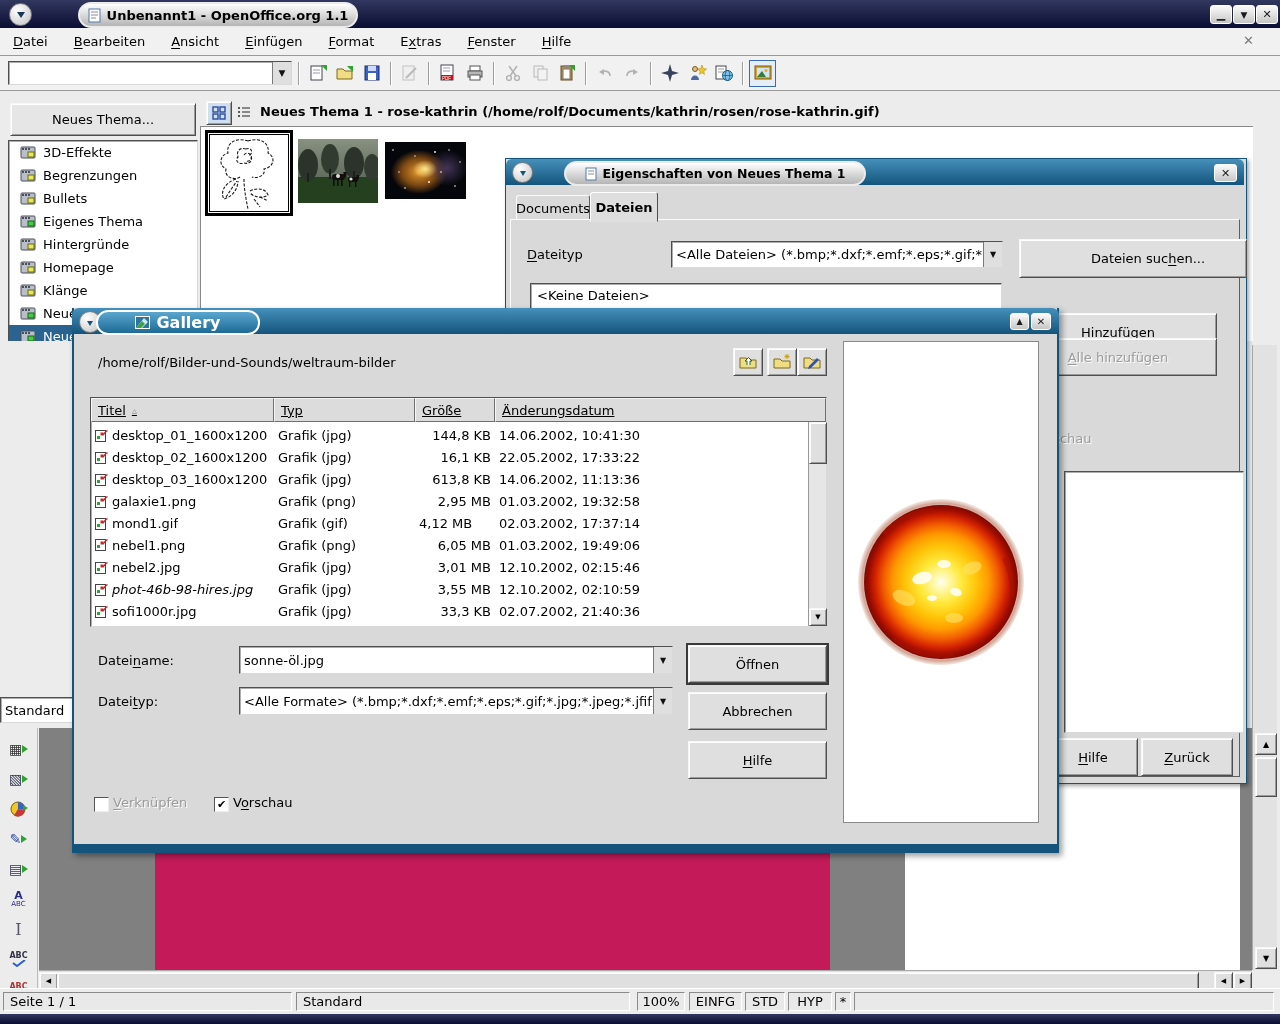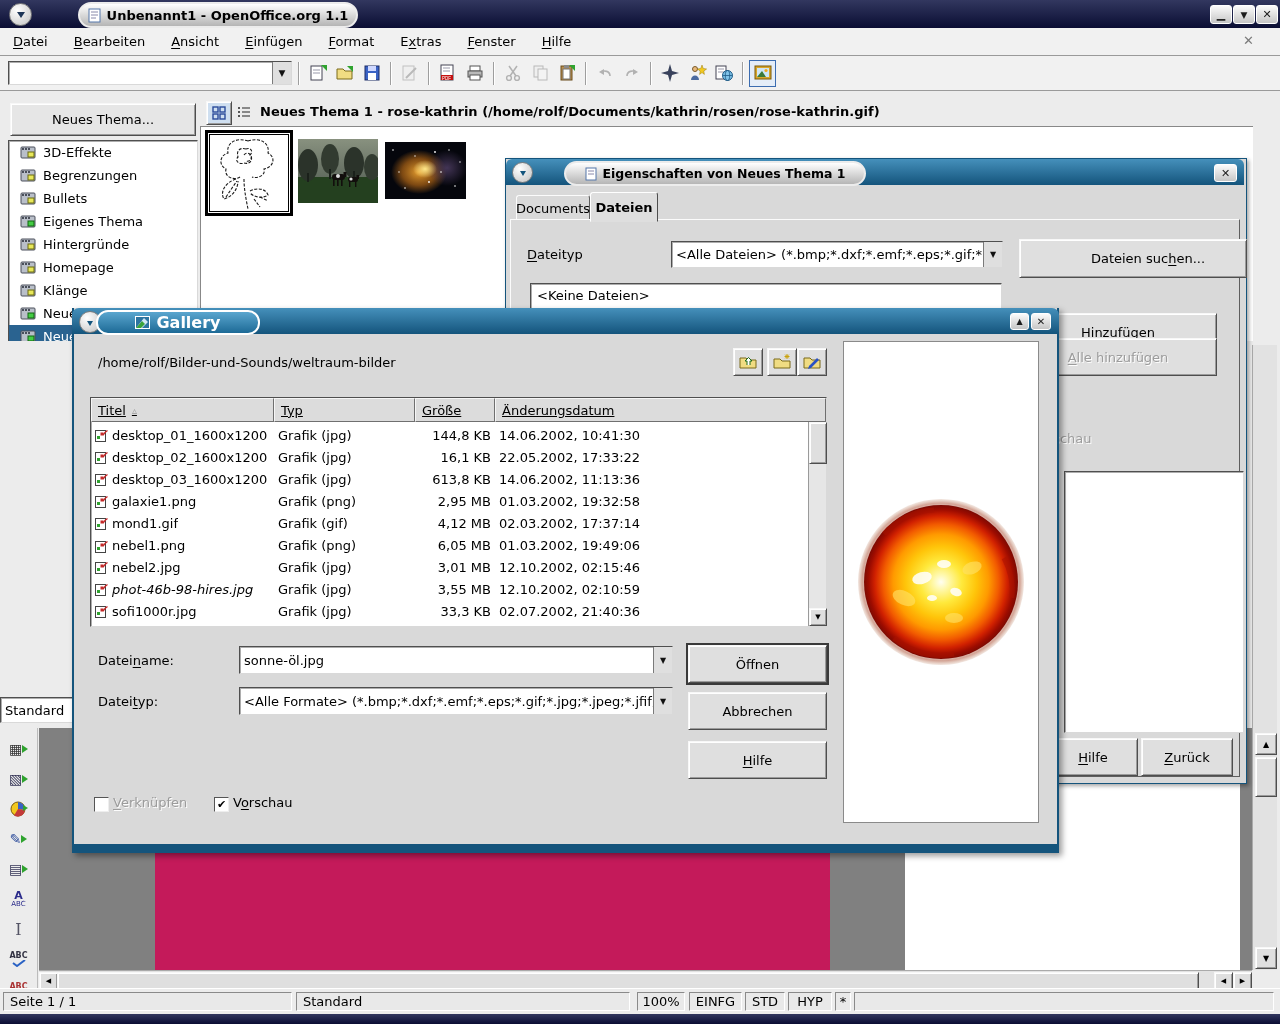--- a/index.html
+++ b/index.html
@@ -720,25 +720,25 @@
               <span class="fc" style="width:183px;display:flex;align-items:center;gap:4px;">
                 <svg width="13" height="13" style="flex:none;">
                   <rect x="0.5" y="1.5" width="10" height="11" fill="#fff" stroke="#444"></rect>
                   <rect x="2" y="7" width="3" height="3" fill="#2fa32f"></rect>
                   <rect x="5.5" y="3.5" width="3" height="3" fill="#c42a2a"></rect>
                   <polyline points="8,6 10.5,3 12.5,1.5" stroke="#c42a2a" stroke-width="1.4" fill="none"></polyline>
                 </svg>
                 <span style="overflow:hidden;">mond1.gif</span>
               </span>
               <span class="fc" style="width:141px;">Grafik (gif)</span>
-              <span class="fc" style="width:80px;text-align:right;">4,12 MB</span>
+              <span class="fc" style="width:80px;">4,12 MB</span>
               <span class="fc" style="flex:1;">02.03.2002, 17:37:14</span>
             </div>
           <div class="frow">
-              <span class="fc" style="width:183px;display:flex;align-items:flex-end;gap:4px;">
+              <span class="fc" style="width:183px;display:flex;align-items:flex-start;gap:4px;">
                 <svg width="13" height="13" style="flex:none;">
                   <rect x="0.5" y="1.5" width="10" height="11" fill="#fff" stroke="#444"></rect>
                   <rect x="2" y="7" width="3" height="3" fill="#2fa32f"></rect>
                   <rect x="5.5" y="3.5" width="3" height="3" fill="#c42a2a"></rect>
                   <polyline points="8,6 10.5,3 12.5,1.5" stroke="#c42a2a" stroke-width="1.4" fill="none"></polyline>
                 </svg>
                 <span style="overflow:hidden;">nebel1.png</span>
               </span>
               <span class="fc" style="width:141px;">Grafik (png)</span>
               <span class="fc" style="width:80px;text-align:right;">6,05 MB</span>

